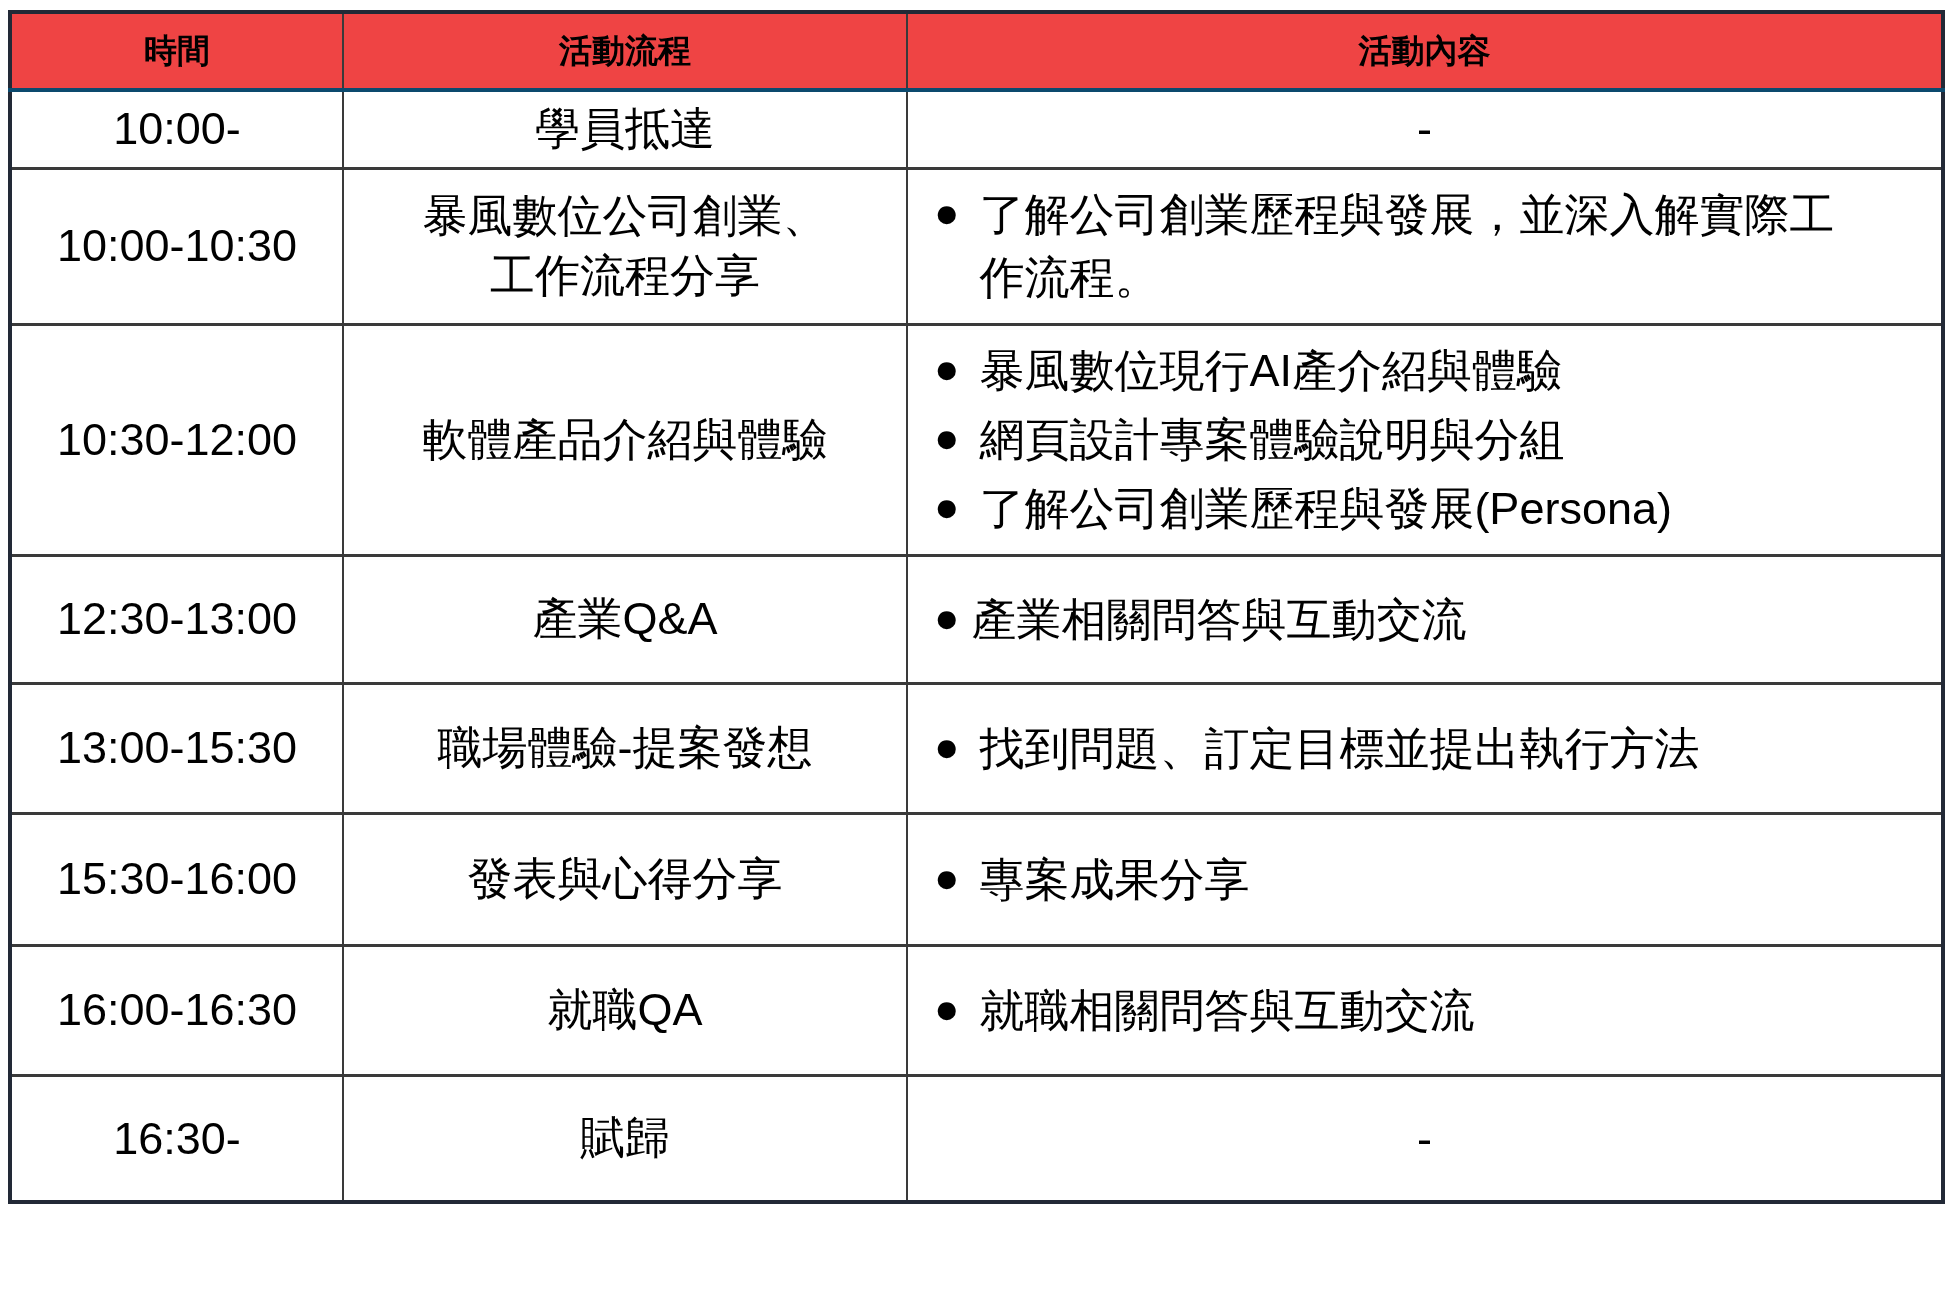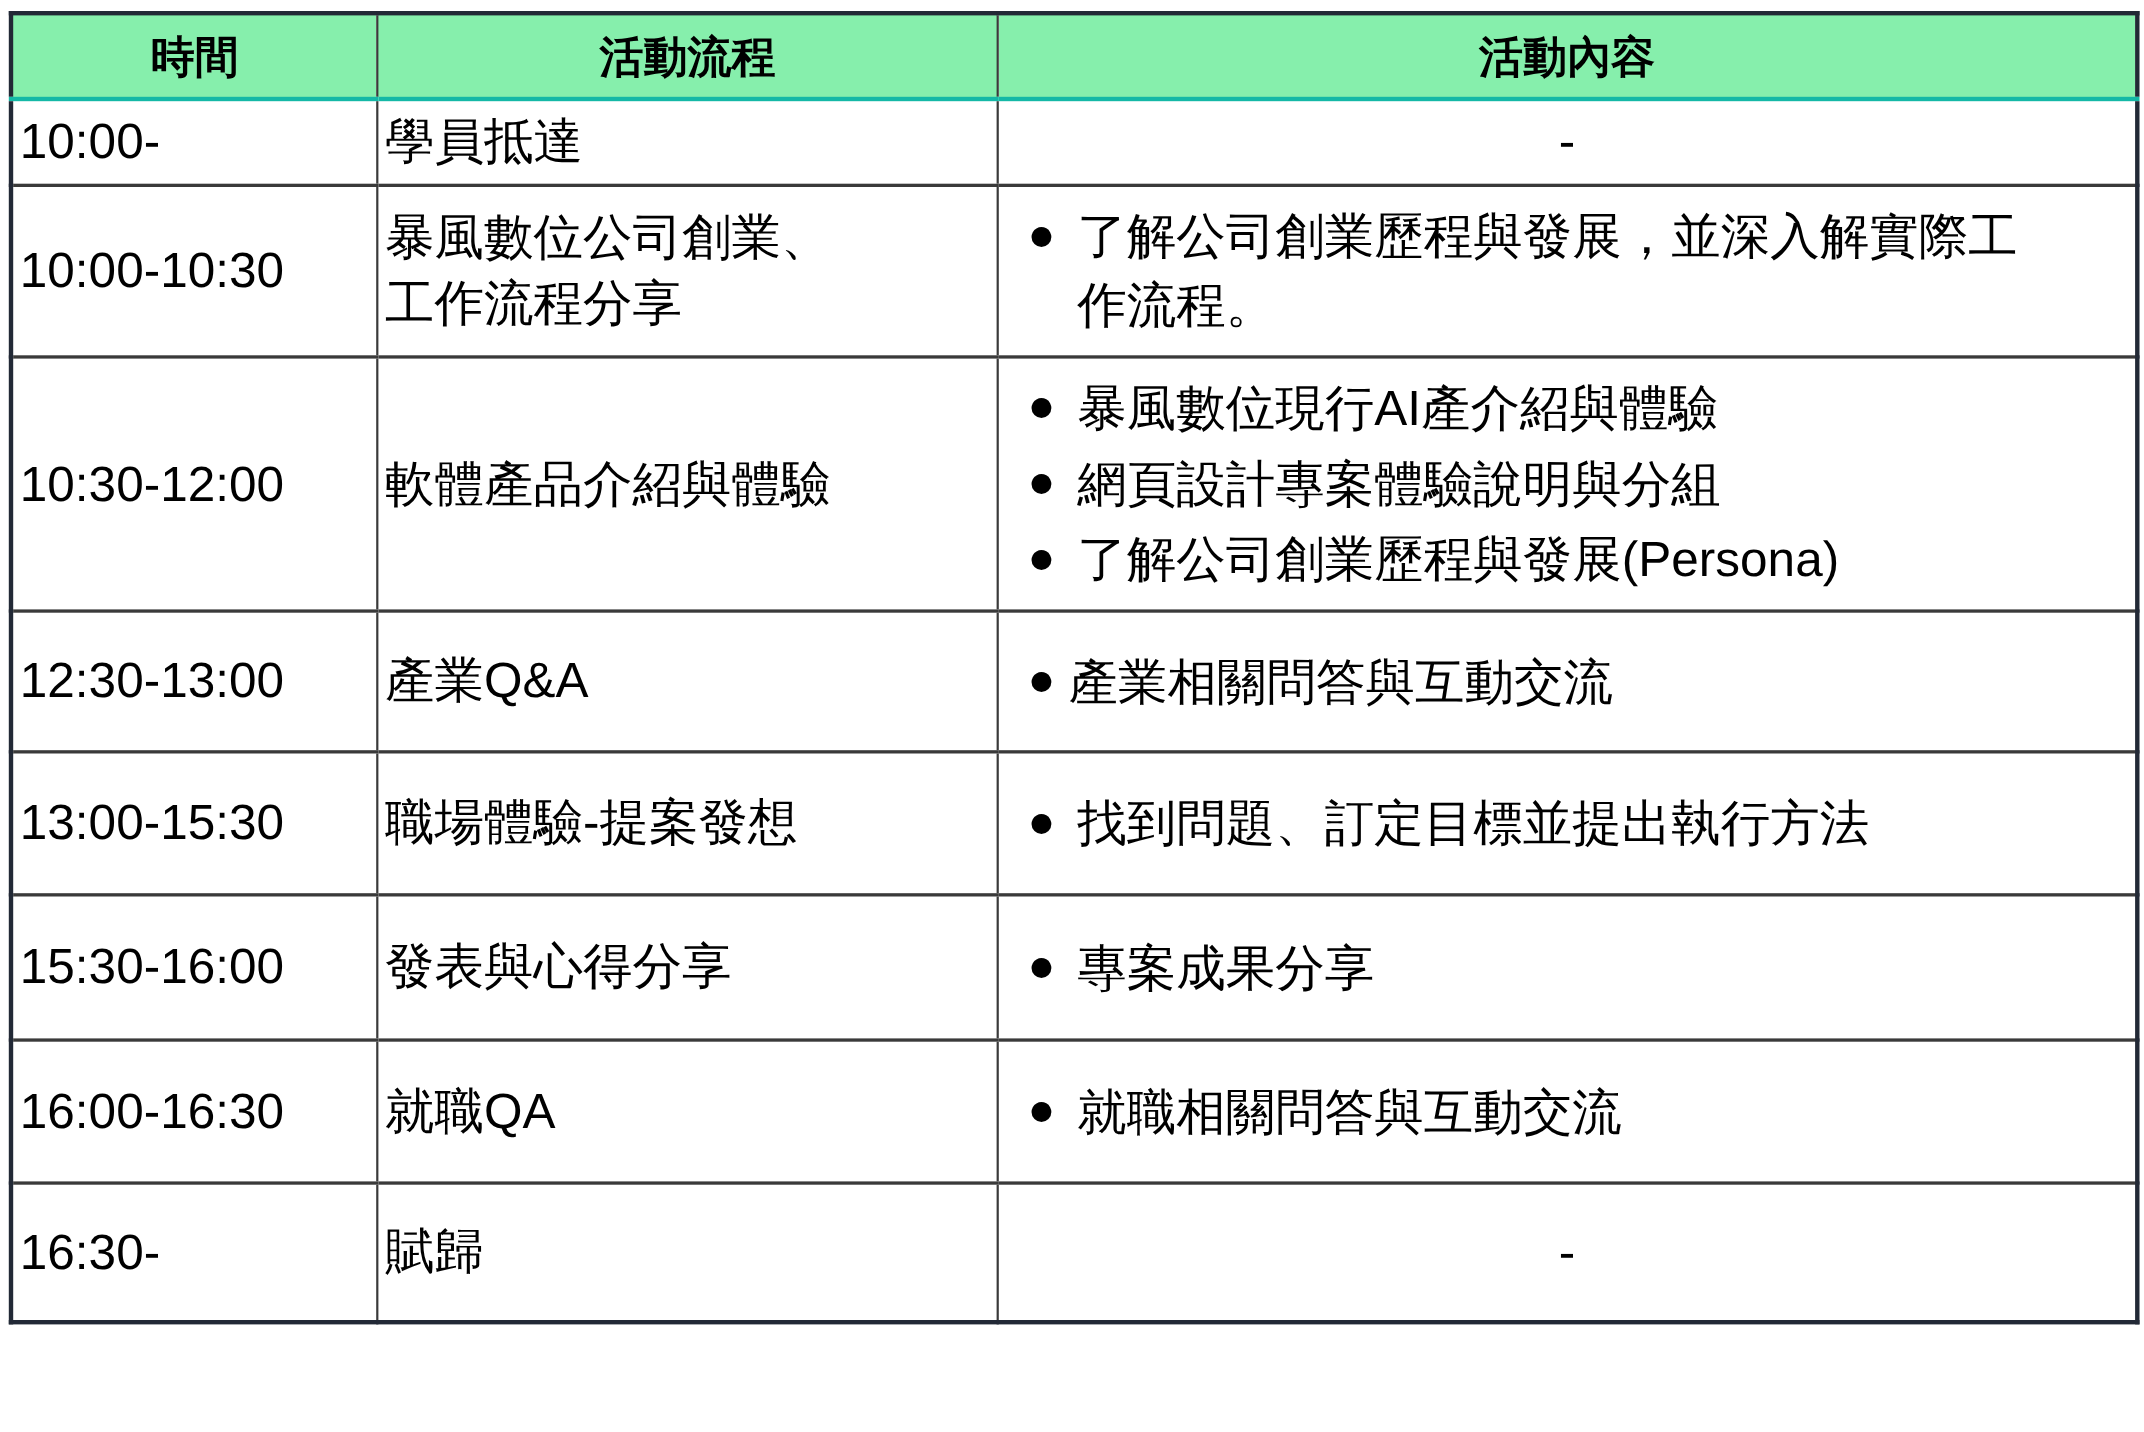--- a/index.html
+++ b/index.html
@@ -26,30 +26,31 @@
   }
   th, td {
     border: 2px solid #3a3a3a;
     border-top-width: 3px;
     border-bottom-width: 3px;
     vertical-align: middle;
     box-sizing: border-box;
     overflow: hidden;
   }
   thead th {
-    background: #86efac;
-    font-size: 40px;
+    background: #ef4444;
+    font-size: 33px;
     font-weight: bold;
     text-align: center;
-    border-bottom: 4px solid #14b8a6;
+    border-bottom: 4px solid #0c4a6e;
     height: 78px;
     padding: 0;
   }
   td { font-size: 45px; }
   .time-cell, .flow-cell {
+    text-align: center;
     padding: 4px 6px;
   }
   .flow-line { display: block; line-height: 1.35; }
   .content-cell {
     text-align: left;
     padding: 8px 18px 8px 26px;
   }
   .content-cell.dash { text-align: center; padding: 4px 6px; }
   .bullet-line {
     display: flex;

